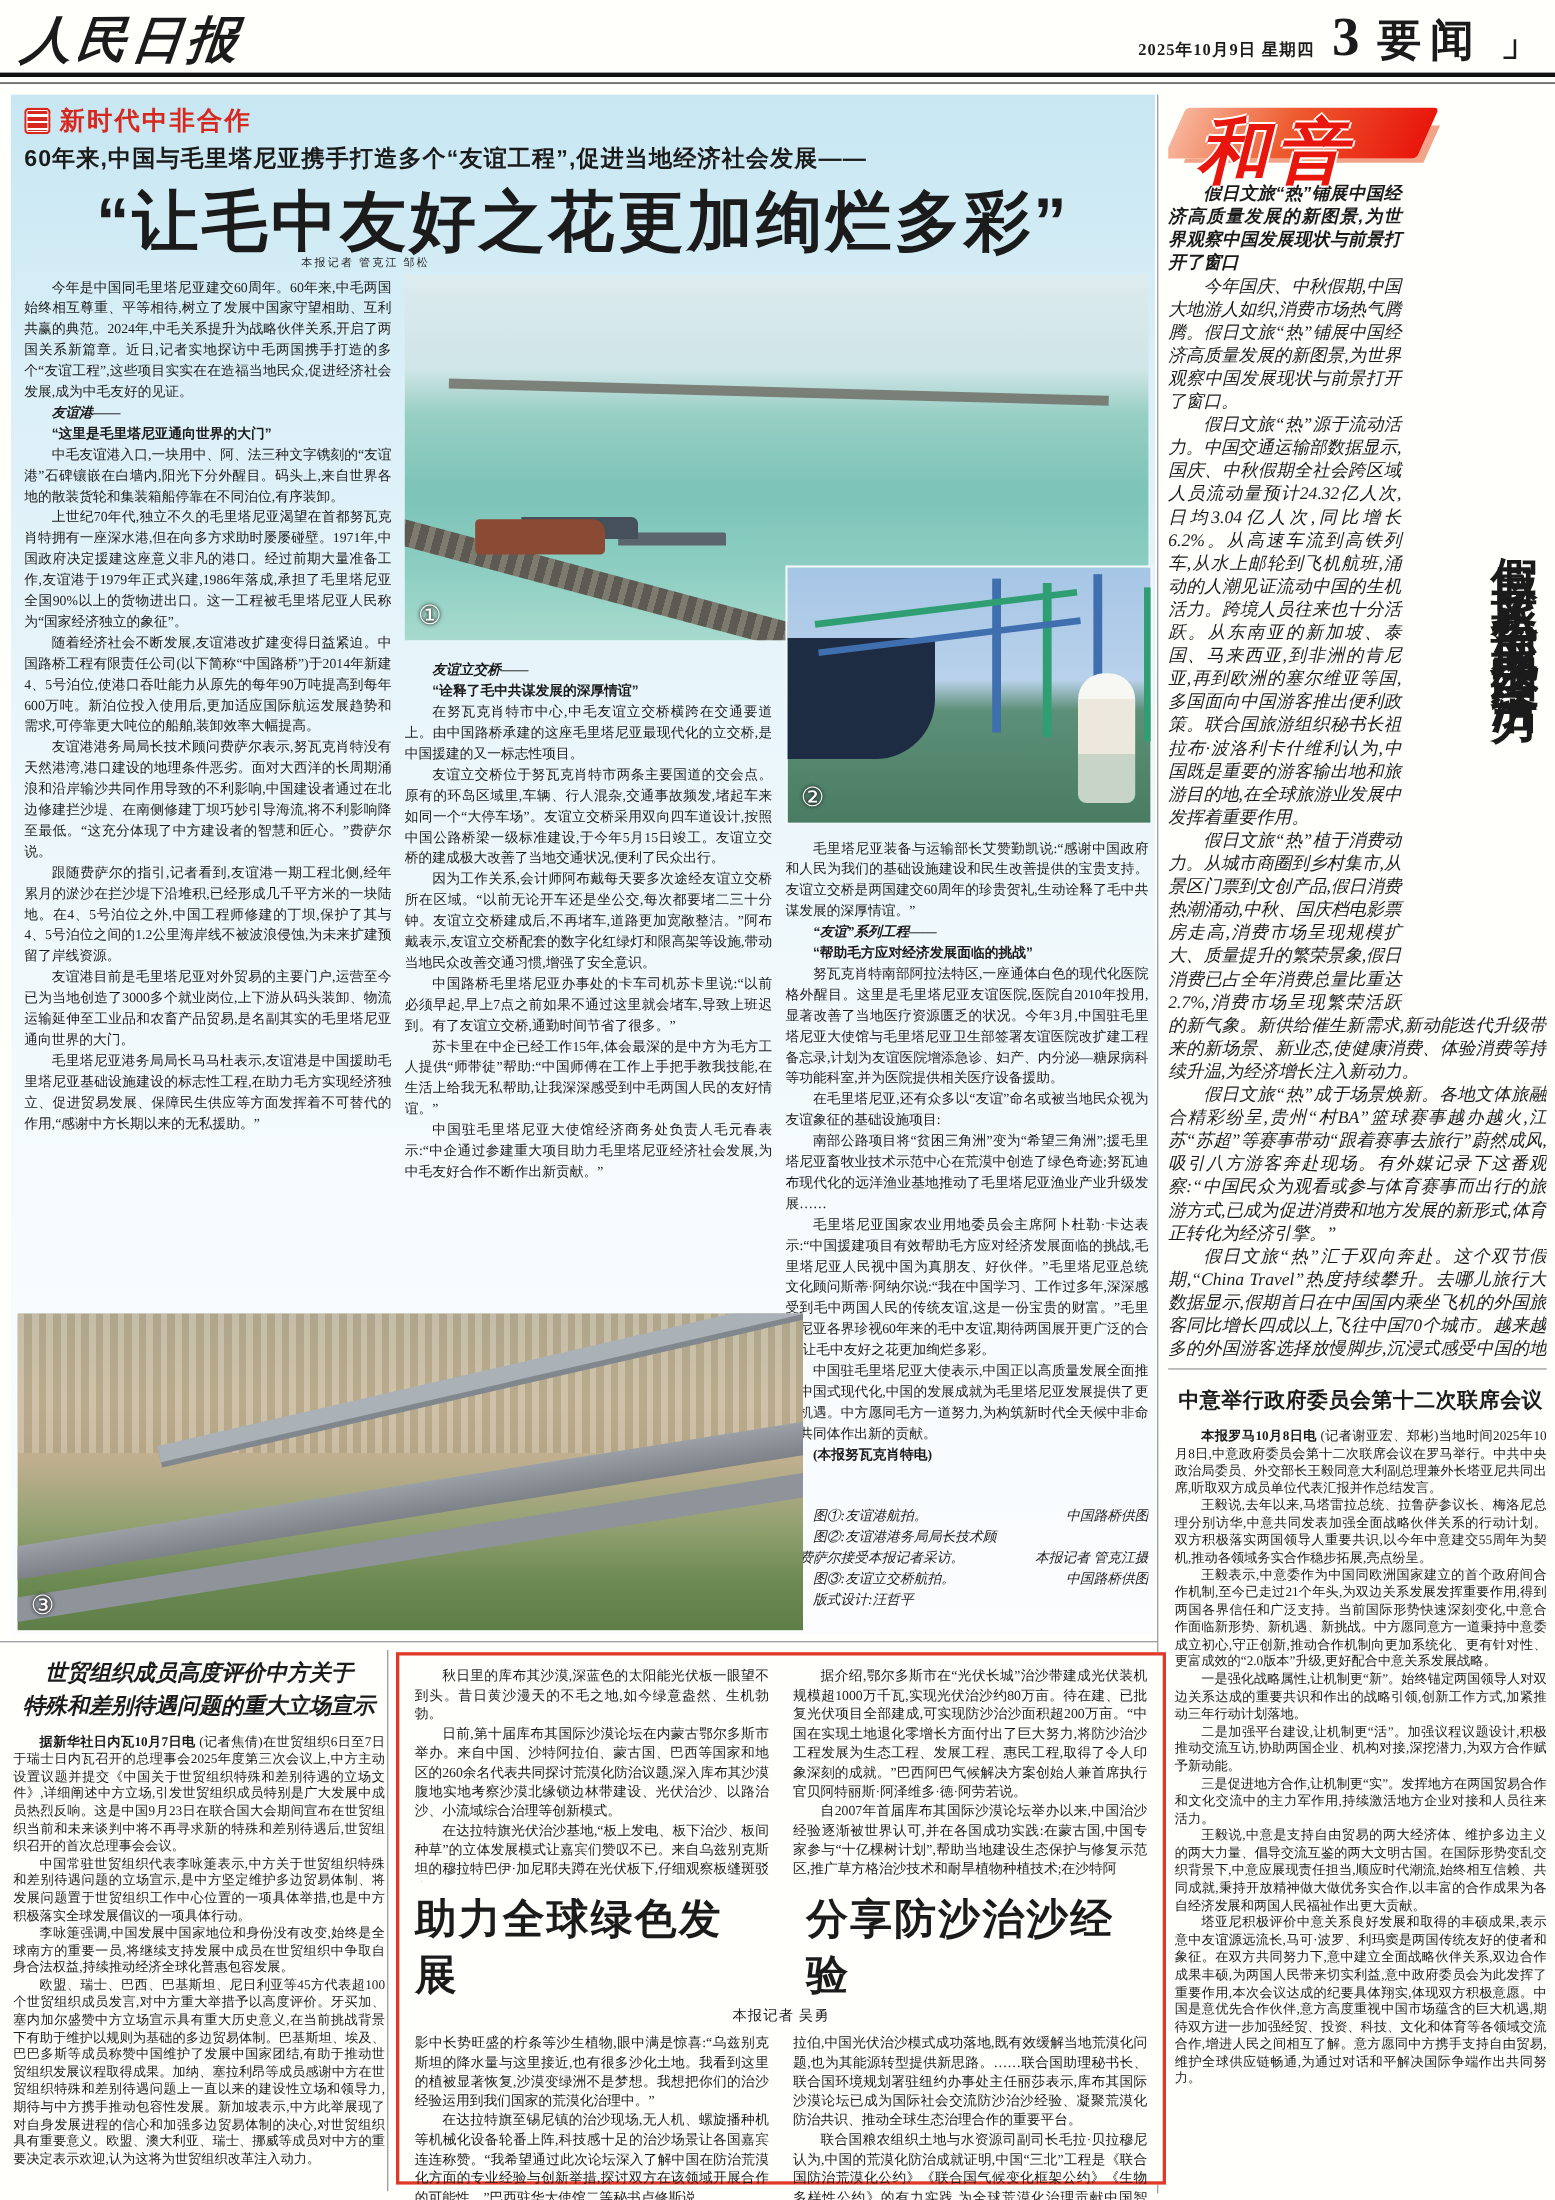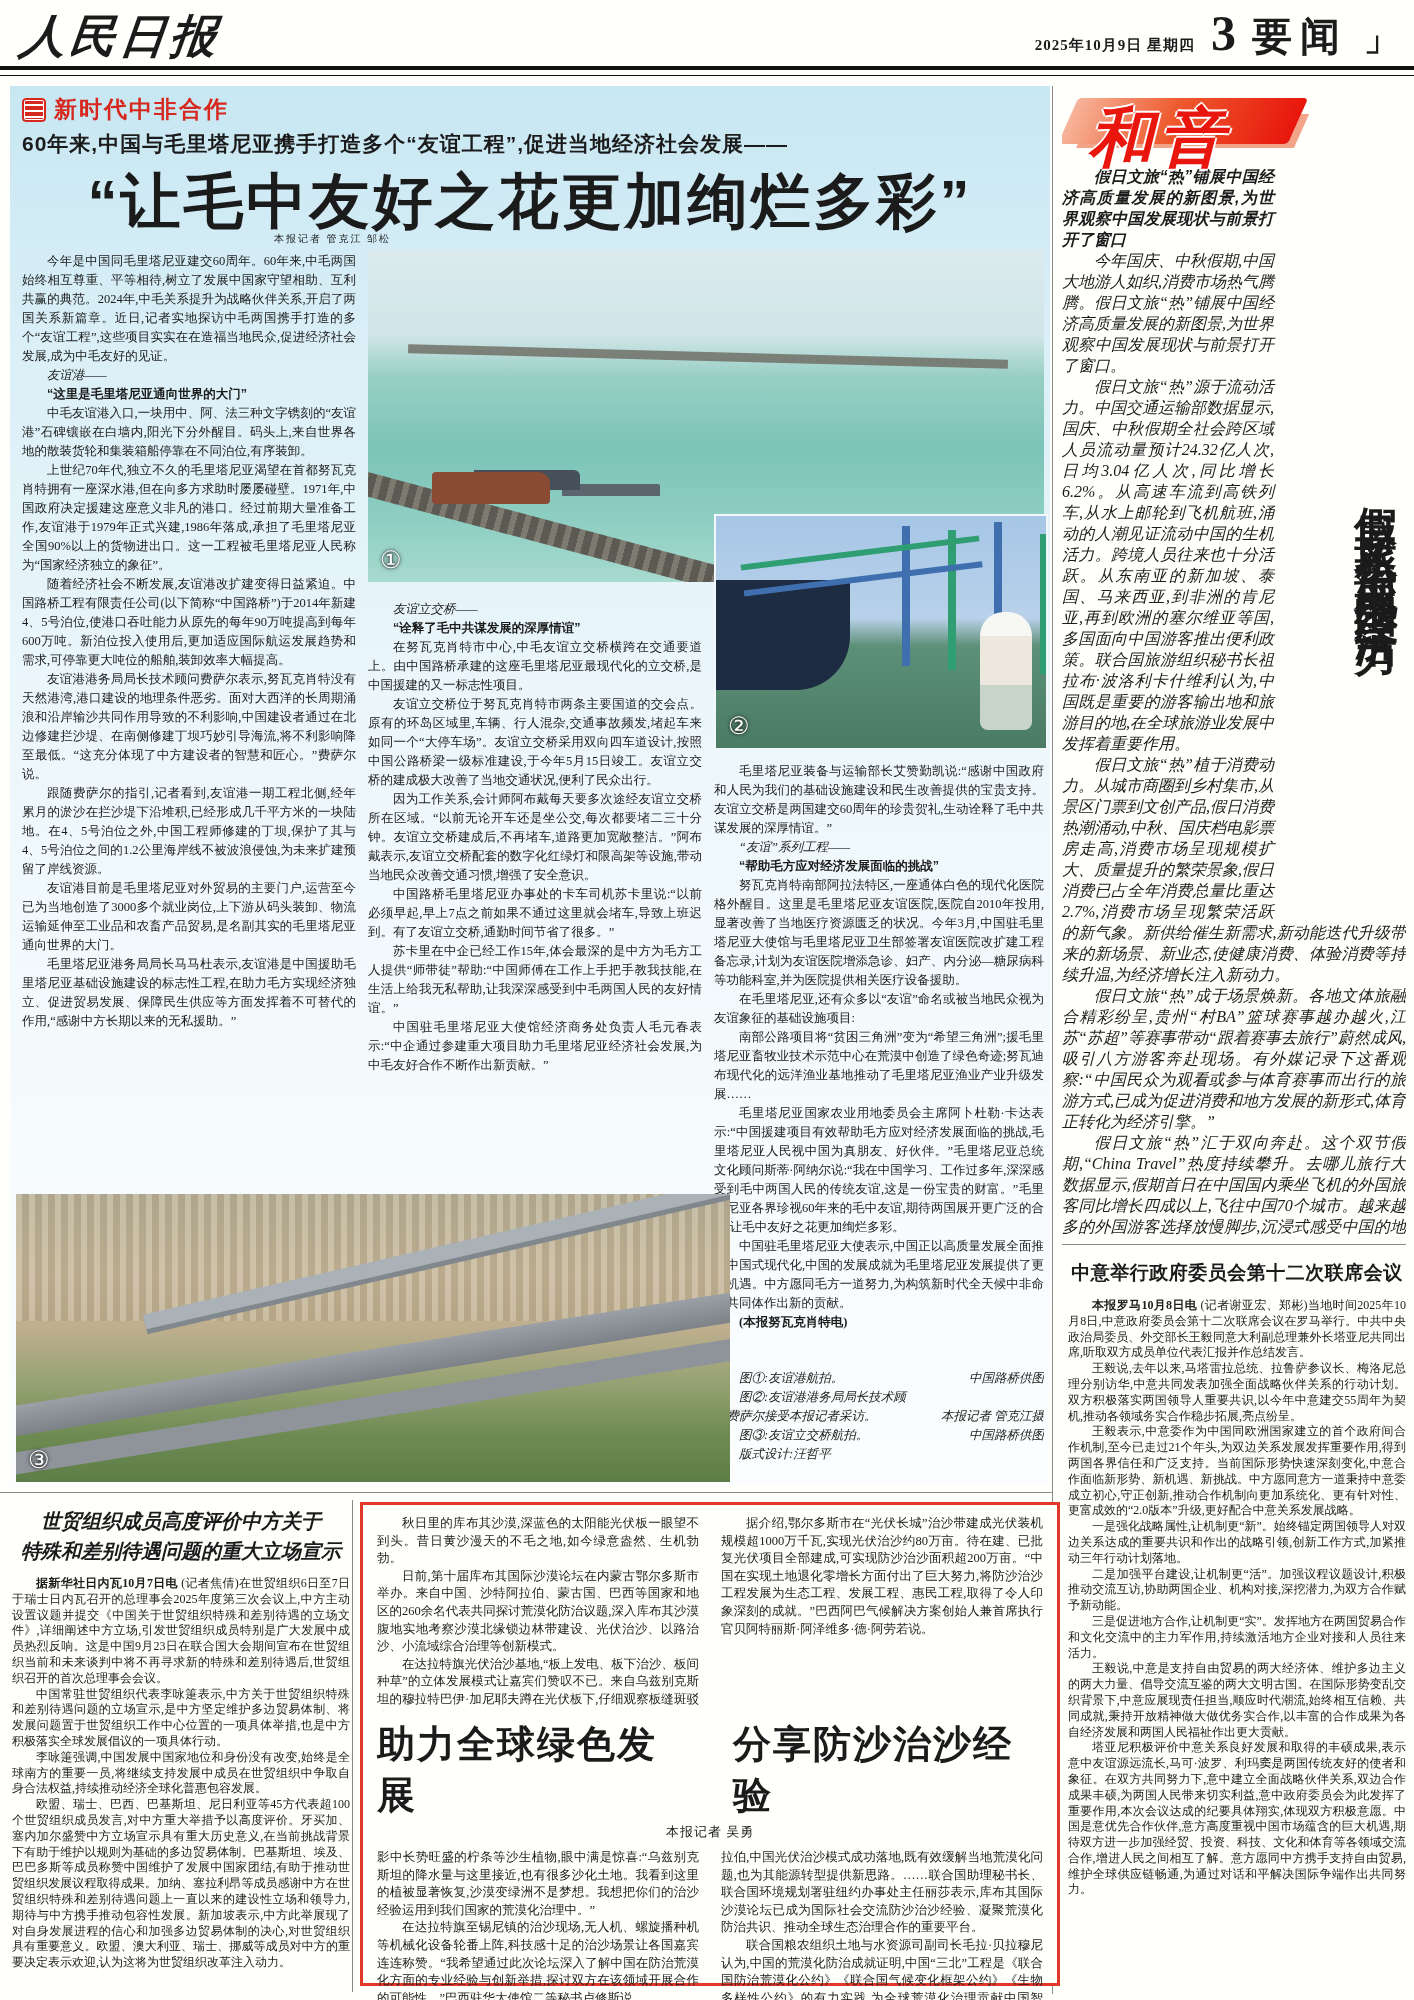--- a/index.html
+++ b/index.html
@@ -31,21 +31,21 @@
           font-family:"Liberation Sans",sans-serif;letter-spacing:1px;}
   .f-headline{position:absolute;left:0;top:76px;width:100%;text-align:center;
               font-size:60px;font-weight:900;font-family:"Liberation Sans",sans-serif;letter-spacing:3px;}
   .f-byline{position:absolute;left:0;top:146px;width:62%;text-align:center;font-size:10px;letter-spacing:2px;}
   .fcol{position:absolute;overflow:hidden;}
   .fcol p,.para{font-size:12.5px;line-height:19px;text-align:justify;text-indent:2em;margin:0;}
   .col1{left:12px;top:166px;width:334px;height:938px;}
   .col2{left:358px;top:514px;width:334px;height:590px;}
   .col3{left:704px;top:676px;width:330px;height:702px;display:flex;flex-direction:column;}
   .col3 .flow{flex:1;overflow:hidden;}
-  .sec-label{font-size:17px;font-style:italic;font-weight:normal;margin:12px 0 2px;text-indent:0;}
+  .sec-label{font-size:17px;font-style:italic;font-weight:bold;margin:12px 0 2px;text-indent:0;}
   .sec-title{font-size:19px;font-weight:900;font-family:"Liberation Sans",sans-serif;
              line-height:26px;margin:0 0 8px;text-indent:0;text-align:left;}
   .sign-off{text-align:right;font-weight:bold;text-indent:0;margin-top:4px;}
   .cap{display:flex;justify-content:space-between;gap:10px;font-size:12px;line-height:18px;
        font-style:italic;margin:2px 0;}
   .cap .t{text-align:justify;}
   .cap .c{white-space:nowrap;align-self:flex-end;}
   .design-credit{text-align:right;font-size:12px;font-style:italic;margin-top:6px;}
   
   .ph{position:absolute;overflow:hidden;}
@@ -269,20 +269,21 @@
 
   <div class="desert">
     <div class="d-row d-top">
       <div class="d-col">
           <p>秋日里的库布其沙漠,深蓝色的太阳能光伏板一眼望不到头。昔日黄沙漫天的不毛之地,如今绿意盎然、生机勃勃。</p>
           <p>日前,第十届库布其国际沙漠论坛在内蒙古鄂尔多斯市举办。来自中国、沙特阿拉伯、蒙古国、巴西等国家和地区的260余名代表共同探讨荒漠化防治议题,深入库布其沙漠腹地实地考察沙漠北缘锁边林带建设、光伏治沙、以路治沙、小流域综合治理等创新模式。</p>
           <p>在达拉特旗光伏治沙基地,“板上发电、板下治沙、板间种草”的立体发展模式让嘉宾们赞叹不已。来自乌兹别克斯坦的穆拉特巴伊·加尼耶夫蹲在光伏板下,仔细观察板缝斑驳光</p>
         </div>
       <div class="d-col">
           <p>据介绍,鄂尔多斯市在“光伏长城”治沙带建成光伏装机规模超1000万千瓦,实现光伏治沙约80万亩。待在建、已批复光伏项目全部建成,可实现防沙治沙面积超200万亩。“中国在实现土地退化零增长方面付出了巨大努力,将防沙治沙工程发展为生态工程、发展工程、惠民工程,取得了令人印象深刻的成就。”巴西阿巴气候解决方案创始人兼首席执行官贝阿特丽斯·阿泽维多·德·阿劳若说。</p>
+          <p>自2007年首届库布其国际沙漠论坛举办以来,中国治沙经验逐渐被世界认可,并在各国成功实践:在蒙古国,中国专家参与“十亿棵树计划”,帮助当地建设生态保护与修复示范区,推广草方格治沙技术和耐旱植物种植技术;在沙特阿</p>
         </div>
     </div>
     <div class="d-headline">
       <span>助力全球绿色发展</span>
       <span>分享防沙治沙经验</span>
     </div>
     <div class="d-byline">本报记者 吴勇</div>
     <div class="d-row d-bottom">
       <div class="d-col cont">
           <p>影中长势旺盛的柠条等沙生植物,眼中满是惊喜:“乌兹别克斯坦的降水量与这里接近,也有很多沙化土地。我看到这里的植被显著恢复,沙漠变绿洲不是梦想。我想把你们的治沙经验运用到我们国家的荒漠化治理中。”</p>

